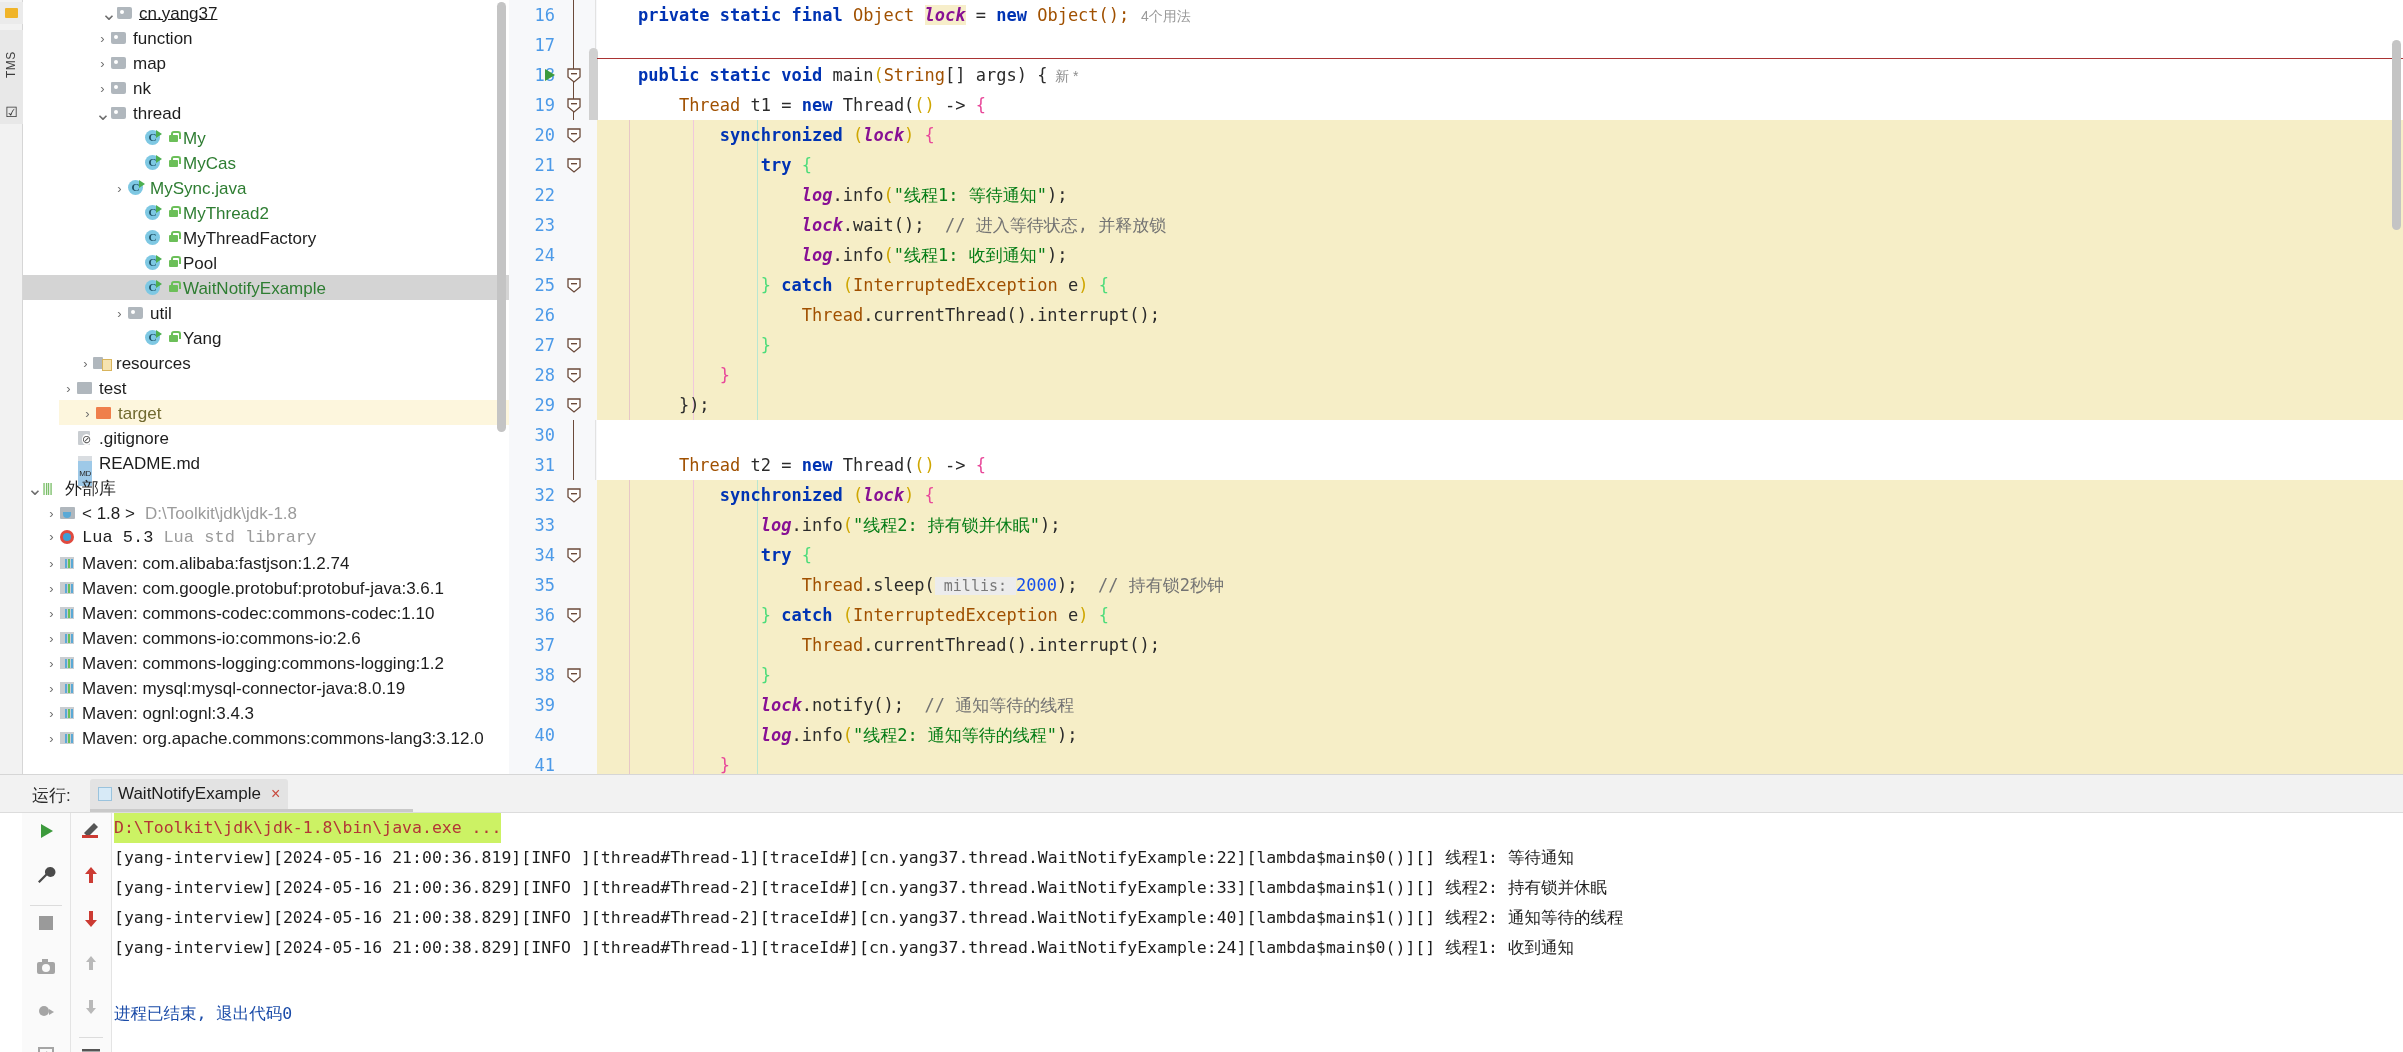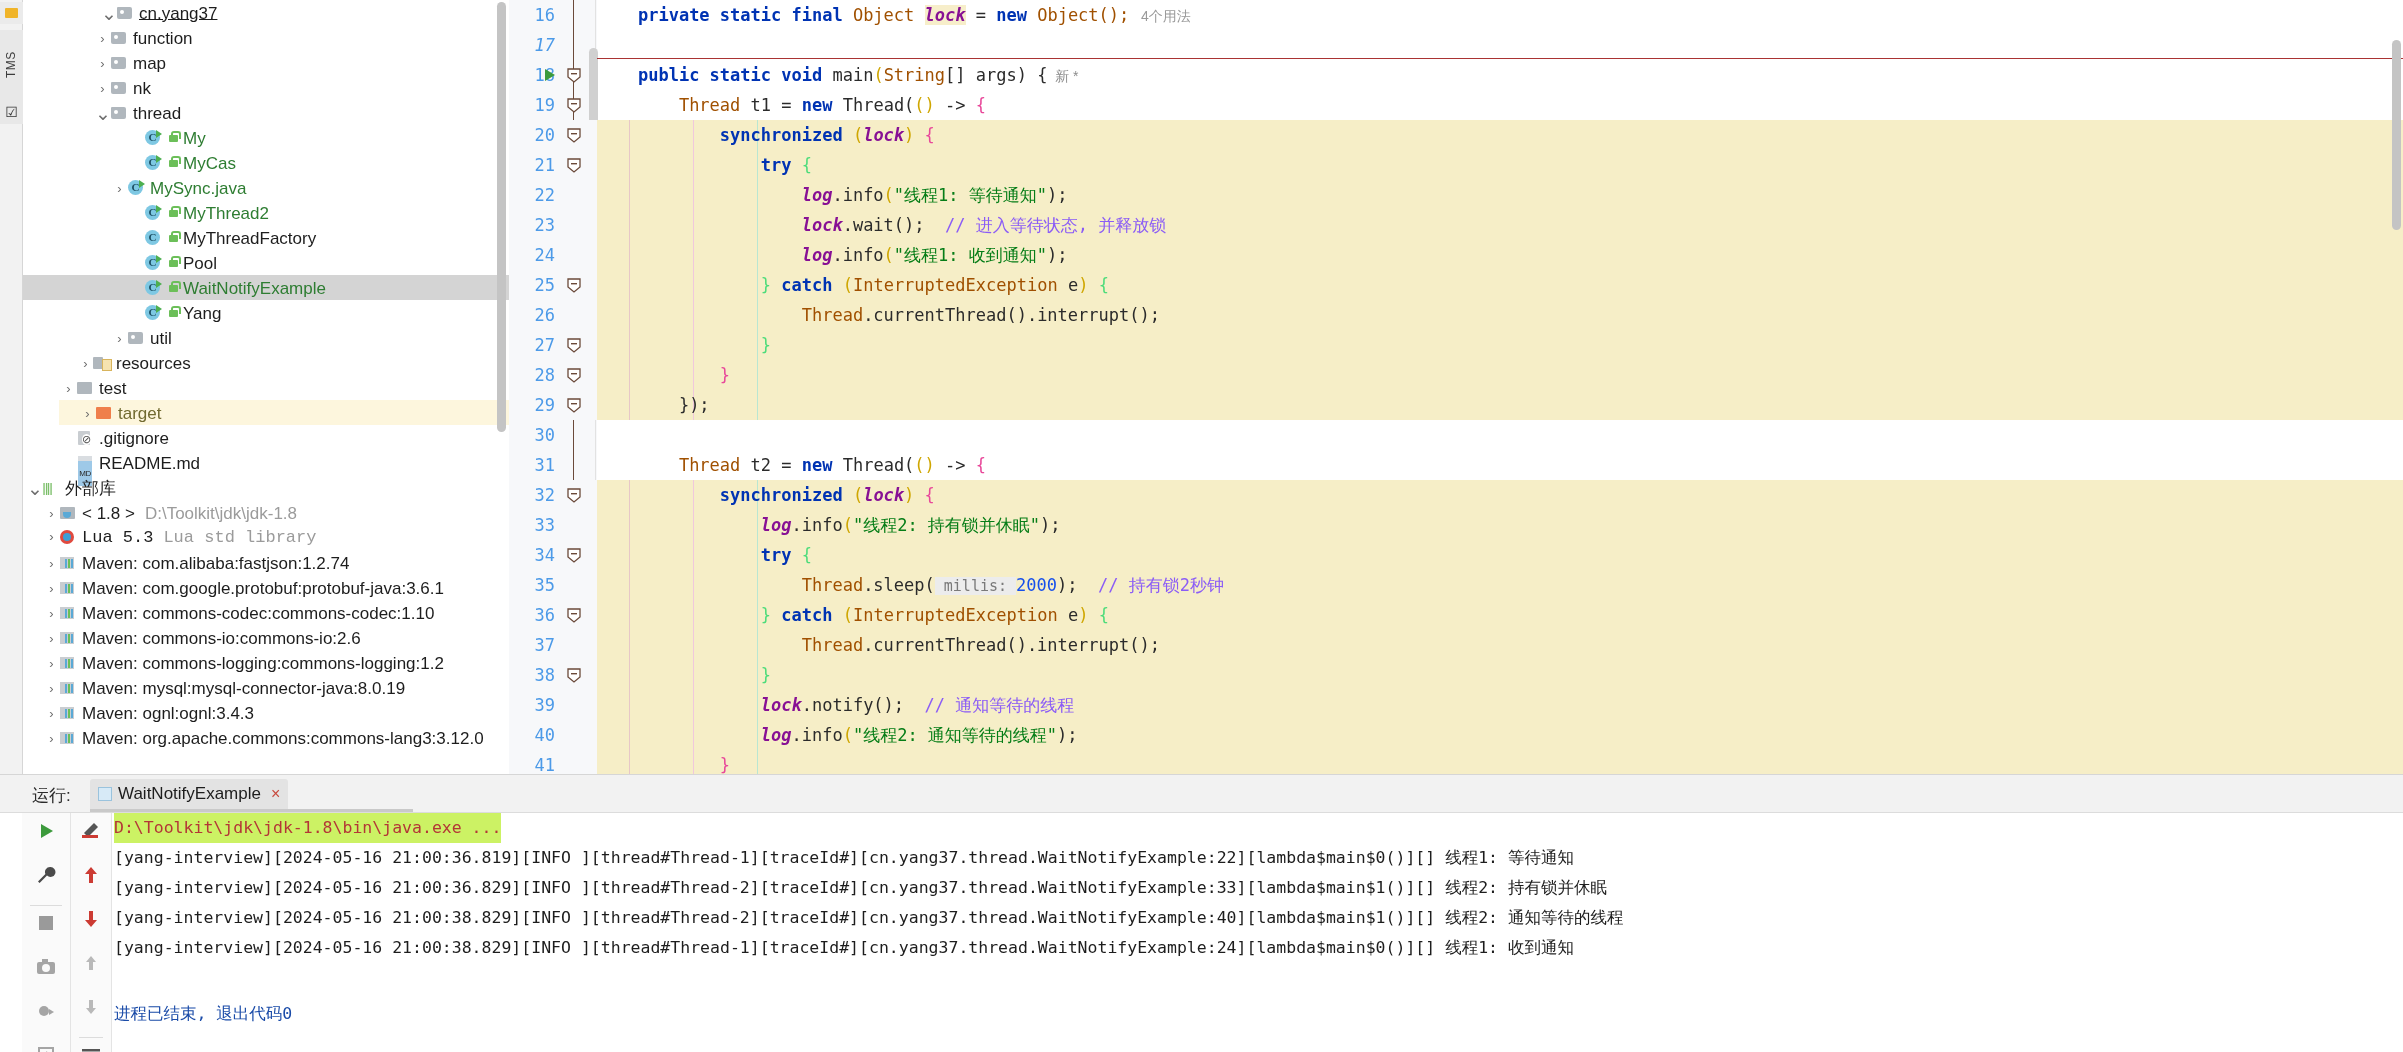--- a/index.html
+++ b/index.html
@@ -227,21 +227,21 @@
   .treeline {
     position:absolute; left:64px; width:1px; background:#6b4a3a;
   }
   
   .kw   { color:#0033b3; font-weight:bold; }
   .type { color:#a05000; }
   .fld  { color:#871094; font-style:italic; font-weight:bold; }
   .fldhl{ color:#871094; font-style:italic; font-weight:bold; background:#f7eeca; }
   .str  { color:#067d17; }
   .num  { color:#1750eb; }
-  .cmt  { color:#8b5cf6; }
+  .cmt  { color:#737373; }
   .punc { color:#2b2b2b; }
   .brc1 { color:#e8489a; }
   .brc2 { color:#4ddc7a; }
   .brc3 { color:#cfa600; }
   .param{ color:#7a7a7a; background:#ececec; font-size:15px; }
   .usage{ color:#9a9a9a; font-size:14px; font-family:"Liberation Sans",sans-serif; }
   .newmark { color:#8c8c8c; font-size:14px; font-family:"Liberation Sans",sans-serif; }
 
   .editor-scrollbar {
     position:absolute; right:2px; top:40px; width:9px; height:190px;
@@ -322,22 +322,22 @@
         <div class="trow" style="padding-left: 72px;"><span class="arrow">›</span><span class="ticon ic-folder"></span><span class="tlabel dark">map</span></div>
         <div class="trow" style="padding-left: 72px;"><span class="arrow">›</span><span class="ticon ic-folder"></span><span class="tlabel dark">nk</span></div>
         <div class="trow" style="padding-left: 72px;"><span class="arrow" style="font-size: 19px; line-height: 16px;">⌄</span><span class="ticon ic-folder"></span><span class="tlabel dark">thread</span></div>
         <div class="trow" style="padding-left: 106px;"><span class="arrow none">›</span><span class="ticon ic-class-run"></span><span class="lockic"></span><span class="tlabel green">My</span></div>
         <div class="trow" style="padding-left: 106px;"><span class="arrow none">›</span><span class="ticon ic-class-run"></span><span class="lockic"></span><span class="tlabel green">MyCas</span></div>
         <div class="trow" style="padding-left: 89px;"><span class="arrow">›</span><span class="ticon ic-class-run"></span><span class="tlabel green">MySync.java</span></div>
         <div class="trow" style="padding-left: 106px;"><span class="arrow none">›</span><span class="ticon ic-class-run"></span><span class="lockic"></span><span class="tlabel green">MyThread2</span></div>
         <div class="trow" style="padding-left: 106px;"><span class="arrow none">›</span><span class="ticon ic-class"></span><span class="lockic"></span><span class="tlabel dark">MyThreadFactory</span></div>
         <div class="trow" style="padding-left: 106px;"><span class="arrow none">›</span><span class="ticon ic-class-run"></span><span class="lockic"></span><span class="tlabel dark">Pool</span></div>
         <div class="trow sel" style="padding-left: 106px;"><span class="arrow none">›</span><span class="ticon ic-class-run"></span><span class="lockic"></span><span class="tlabel green">WaitNotifyExample</span></div>
+        <div class="trow" style="padding-left: 89px;"><span class="arrow">›</span><span class="ticon ic-folder"></span><span class="tlabel dark">util</span></div>
         <div class="trow" style="padding-left: 106px;"><span class="arrow none">›</span><span class="ticon ic-class-run"></span><span class="lockic"></span><span class="tlabel dark">Yang</span></div>
-        <div class="trow" style="padding-left: 89px;"><span class="arrow">›</span><span class="ticon ic-folder"></span><span class="tlabel dark">util</span></div>
         <div class="trow" style="padding-left: 55px;"><span class="arrow">›</span><span class="ticon ic-res"></span><span class="tlabel dark">resources</span></div>
         <div class="trow" style="padding-left: 38px;"><span class="arrow">›</span><span class="ticon ic-folder-plain"></span><span class="tlabel dark">test</span></div>
         <div class="trow hl" style="padding-left: 21px;"><span class="arrow">›</span><span class="ticon ic-folder-orange"></span><span class="tlabel olive">target</span></div>
         <div class="trow" style="padding-left: 38px;"><span class="arrow none">›</span><span class="ticon ic-gitignore"></span><span class="tlabel dark">.gitignore</span></div>
         <div class="trow" style="padding-left: 38px;"><span class="arrow none">›</span><span class="ticon ic-md"></span><span class="tlabel dark">README.md</span></div>
         <div class="trow" style="padding-left: 4px;"><span class="arrow" style="font-size: 19px; line-height: 16px;">⌄</span><span class="ticon ic-lib"></span><span class="tlabel dark">外部库</span></div>
         <div class="trow" style="padding-left: 21px;"><span class="arrow">›</span><span class="ticon ic-jdk"></span><span class="tlabel dark">&lt; 1.8 &gt;</span><span class="tlabel dim" style="margin-left: 10px;">D:\Toolkit\jdk\jdk-1.8</span></div>
         <div class="trow" style="padding-left: 21px; font-family: Liberation Mono, monospace;"><span class="arrow">›</span><span class="ticon ic-lua"></span><span class="tlabel dark">Lua 5.3</span><span class="tlabel dim" style="margin-left: 10px;">Lua std library</span></div>
         <div class="trow" style="padding-left: 21px;"><span class="arrow">›</span><span class="ticon ic-maven"></span><span class="tlabel dark">Maven: com.alibaba:fastjson:1.2.74</span></div>
         <div class="trow" style="padding-left: 21px;"><span class="arrow">›</span><span class="ticon ic-maven"></span><span class="tlabel dark">Maven: com.google.protobuf:protobuf-java:3.6.1</span></div>
@@ -352,21 +352,21 @@
   </div>
 
   <div class="editor">
     <div class="gutter">
         <div class="treeline" style="top: 0px; height: 774px; left: 64px;"></div>
       </div>
     <div class="gutter-sep"></div>
     <div class="gutter-scroll-left"></div>
     <div class="code-area" id="code-rows">
         <div class="crow"><span class="lnum" style="left: -88px;">16</span><span style="position: relative; margin-left: 0px;"><span class="punc">    </span><span class="kw">private static final </span><span class="type">Object </span><span class="fldhl">lock</span><span class="punc"> = </span><span class="kw">new </span><span class="type">Object();</span><span class="usage">   4个用法</span></span></div>
-        <div class="crow"><span class="lnum" style="left: -88px; font-style: italic;">17</span><span style="position: relative; margin-left: 0px;"></span></div>
+        <div class="crow"><span class="lnum" style="left: -88px;">17</span><span style="position: relative; margin-left: 0px;"></span></div>
         <div class="crow"><span class="lnum" style="left: -88px;">18</span><div class="runmark" style="left: -52px;"></div><div class="fold" style="left: -30px;"><svg width="14" height="15" viewBox="0 0 14 15">
               <path d="M1 1h12v8l-6 5-6-5z" fill="#fff" stroke="#6b4a3a" stroke-width="1.3"></path>
               <rect x="4" y="5" width="6" height="1.4" fill="#6b4a3a"></rect>
             </svg></div><div class="errline" style="left: 0px; top: -2px; width: 1806px;"></div><span style="position: relative; margin-left: 0px;"><span class="punc">    </span><span class="kw">public static void </span><span class="punc">main</span><span class="brc3">(</span><span class="type">String</span><span class="punc">[] args) {</span><span class="newmark">  新 *</span></span></div>
         <div class="crow"><span class="lnum" style="left: -88px;">19</span><div class="fold" style="left: -30px;"><svg width="14" height="15" viewBox="0 0 14 15">
               <path d="M1 1h12v8l-6 5-6-5z" fill="#fff" stroke="#6b4a3a" stroke-width="1.3"></path>
               <rect x="4" y="5" width="6" height="1.4" fill="#6b4a3a"></rect>
             </svg></div><span style="position: relative; margin-left: 0px;"><span class="punc">        </span><span class="type">Thread </span><span class="punc">t1</span><span class="punc"> = </span><span class="kw">new </span><span class="punc">Thread(</span><span class="brc3">()</span><span class="punc"> -&gt; </span><span class="brc1">{</span></span></div>
         <div class="crow"><div class="hlband" style="left: -88px;"></div><div style="position: absolute; left: -88px; top: 0px; width: 88px; height: 30px; background: rgb(247, 248, 250);"></div><div class="vguide" style="left: 32px; top: 0px; height: 30px;"></div><div class="vguide g2" style="left: 96px; top: 0px; height: 30px;"></div><div class="vguide g3" style="left: 160px; top: 0px; height: 30px;"></div><span class="lnum" style="left: -88px;">20</span><div class="fold" style="left: -30px;"><svg width="14" height="15" viewBox="0 0 14 15">
               <path d="M1 1h12v8l-6 5-6-5z" fill="#fff" stroke="#6b4a3a" stroke-width="1.3"></path>

